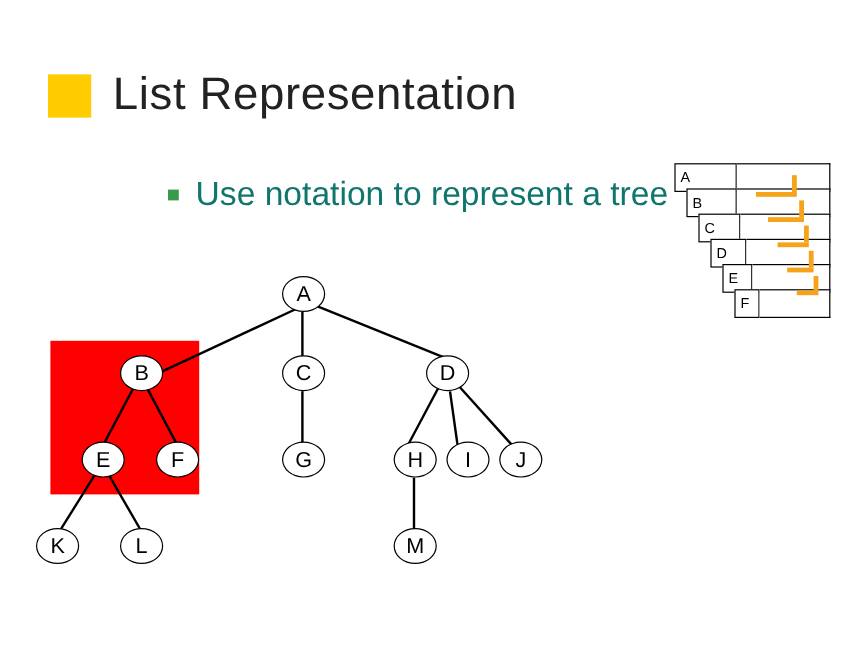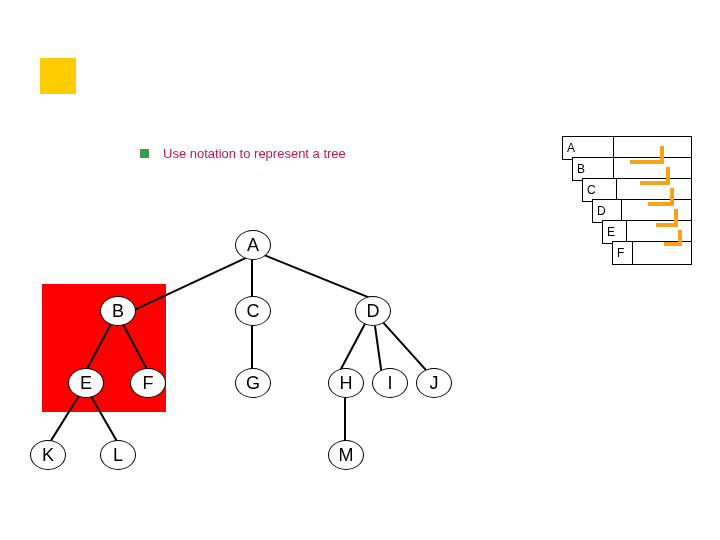--- a/index.html
+++ b/index.html
@@ -40,22 +40,22 @@
     align-items: center;
     margin-bottom: 8px;
   }
   .bullet-sq {
     width: 9px;
     height: 9px;
     background: #3a9a4a;
     margin-right: 14px;
   }
   .bullet-text {
-    font-size: 13px;
-    color: #be185d;
+    font-size: 28px;
+    color: #0f766e;
   }
   
   .stack {
     position: absolute;
     top: 136px;
     left: 562px;
     width: 130px;
   }
   .stack-row {
     height: 24px;
@@ -116,20 +116,21 @@
     background: #000;
     transform-origin: 0 0;
     z-index: 1;
   }
 </style>
 </head>
 <body>
 
 <div class="title-row">
   <div class="title-square"></div>
+  <div class="title-text">List Representation</div>
 </div>
 
 <div class="bullets">
   <div class="bullet-row">
     <div class="bullet-sq"></div>
     <div class="bullet-text">Use notation to represent a tree</div>
   </div>
 </div>
 
 <div class="stack">

